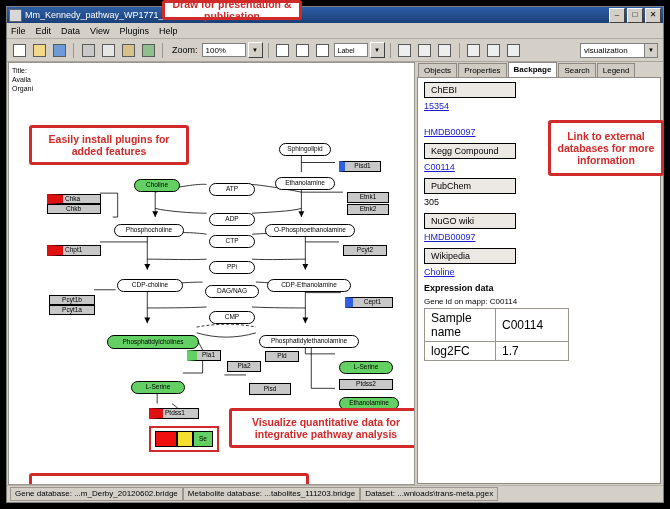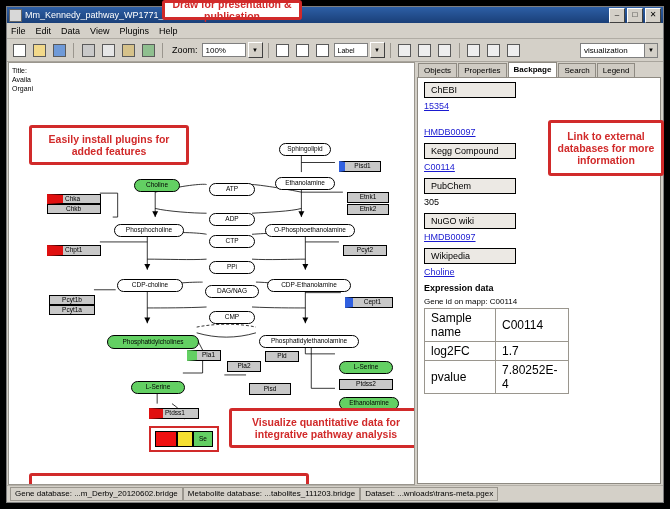--- a/index.html
+++ b/index.html
@@ -378,24 +378,20 @@
         <table class="exp">
           <tbody>
               <tr>
             <td class="k">Sample name</td>
             <td class="v">C00114</td>
           </tr>
           <tr>
             <td class="k">log2FC</td>
             <td class="v">1.7</td>
           </tr>
-          <tr>
-            <td class="k">pvalue</td>
-            <td class="v">7.80252E-4</td>
-          </tr>
         </tbody>
           </table>
       </div>
     </div>
   </div>
 
   <div class="statusbar">
     <div class="cell">Gene database: ...m_Derby_20120602.bridge</div>
     <div class="cell">Metabolite database: ...tabolites_111203.bridge</div>
     <div class="cell">Dataset: ...wnloads\trans-meta.pgex</div>

